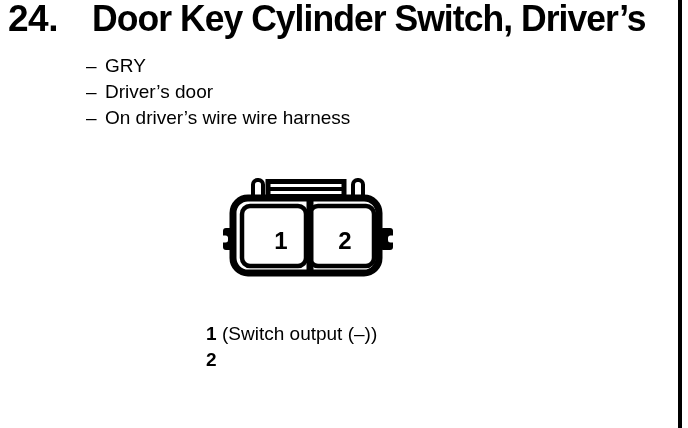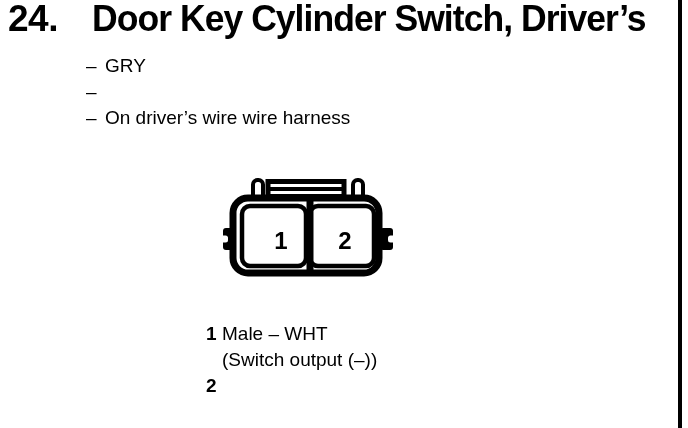--- a/index.html
+++ b/index.html
@@ -78,20 +78,21 @@
   <span class="section-number">24.</span>
   <span class="page-title">Door Key Cylinder Switch, Driver’s</span>
 
   <div class="details">
     <div class="detail-row">
       <span class="dash">–</span>
       <span class="detail-text">GRY</span>
     </div>
     <div class="detail-row">
       <span class="dash">–</span>
+      <span class="detail-text">Driver’s door</span>
     </div>
     <div class="detail-row">
       <span class="dash">–</span>
       <span class="detail-text">On driver’s wire wire harness</span>
     </div>
   </div>
 
   <svg class="connector" width="180" height="130" viewBox="0 0 180 130" aria-hidden="true">
 
     <rect class="stroke fillpaper" x="50" y="9.5" width="76" height="15" stroke-width="5"></rect>
@@ -112,21 +113,20 @@
     <rect class="stroke" x="92" y="34" width="64" height="60" rx="8" stroke-width="4.5"></rect>
 
     <text x="63" y="77">1</text>
     <text x="127" y="77">2</text>
   </svg>
 
   <div class="legend">
     <div class="legend-item">
       <span class="pin-num">1</span>
       <div class="pin-lines">
-        <div>Male – WHT</div>
         <div>(Switch output (–))</div>
       </div>
     </div>
     <div class="legend-item">
       <span class="pin-num">2</span>
     </div>
   </div>
 
   <div class="page-border"></div>
 

